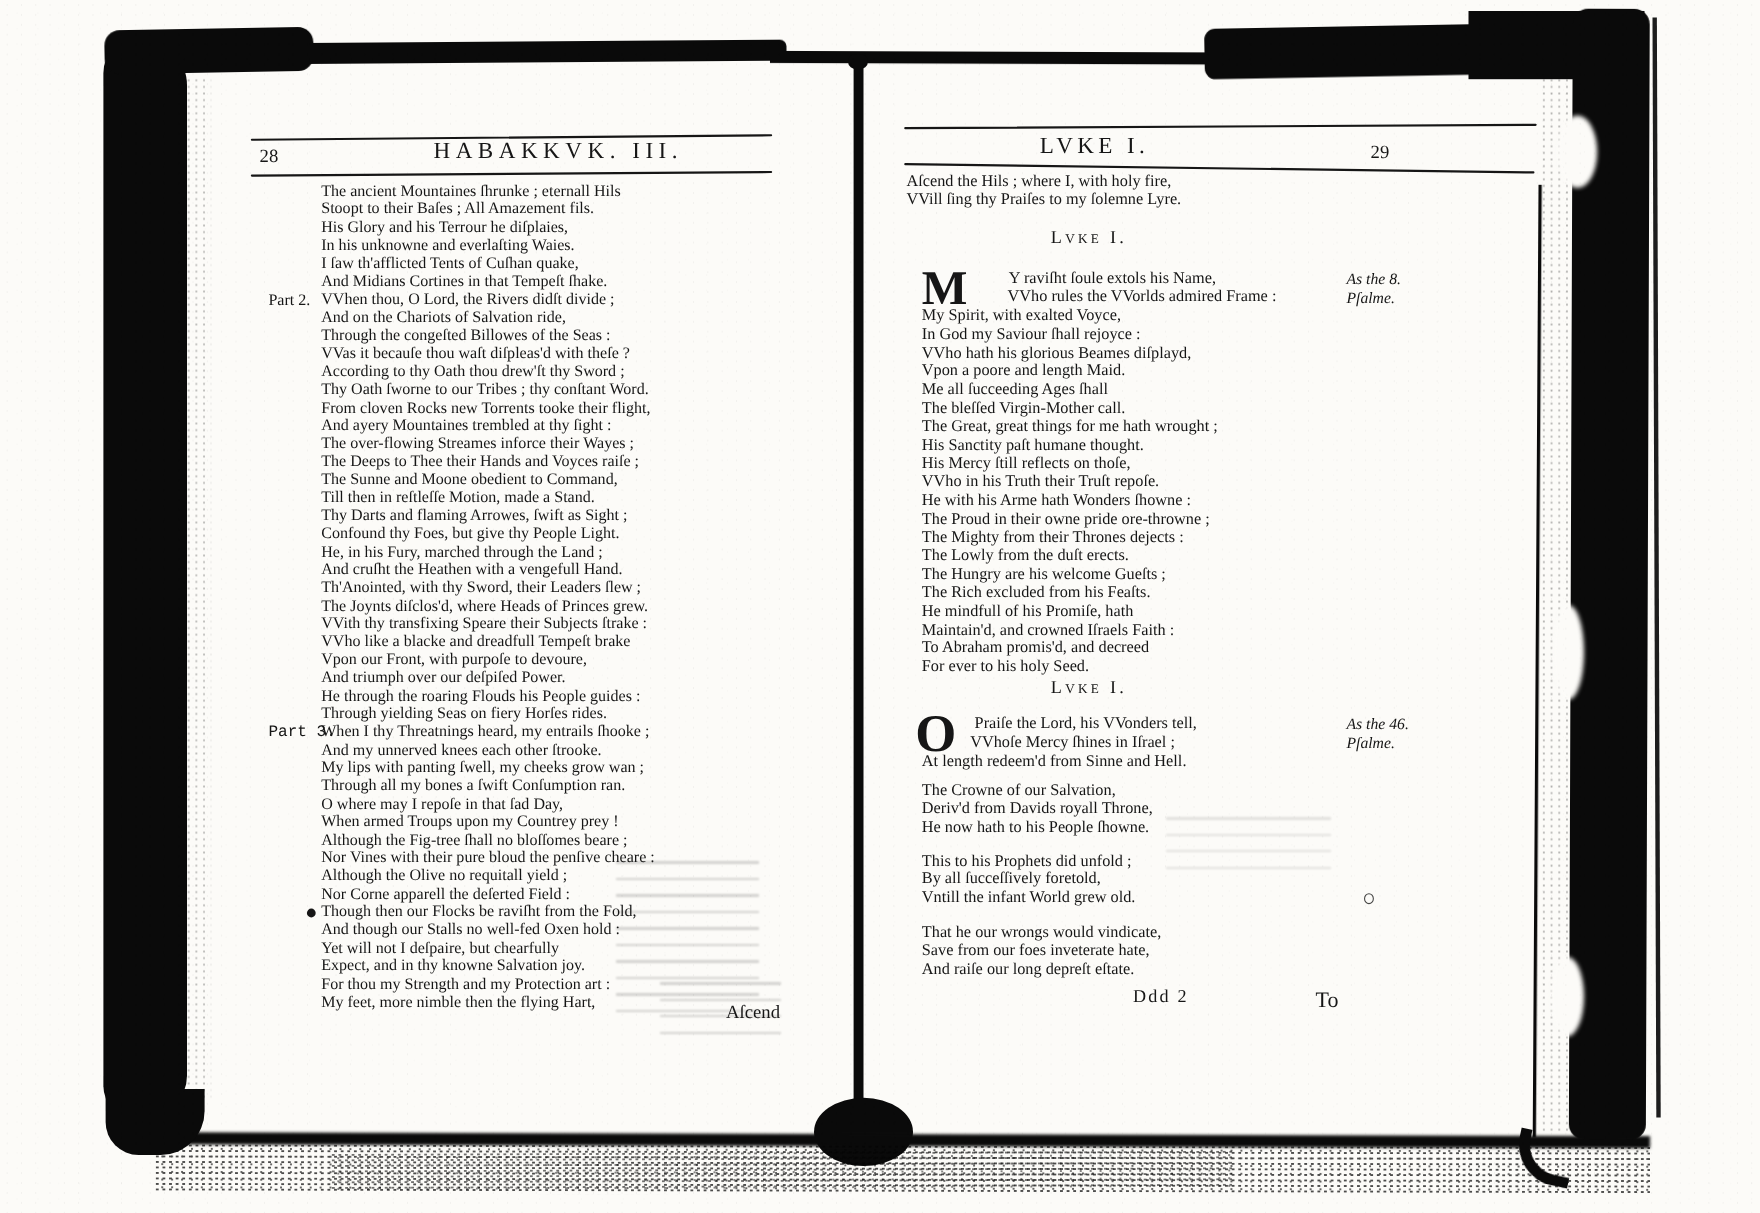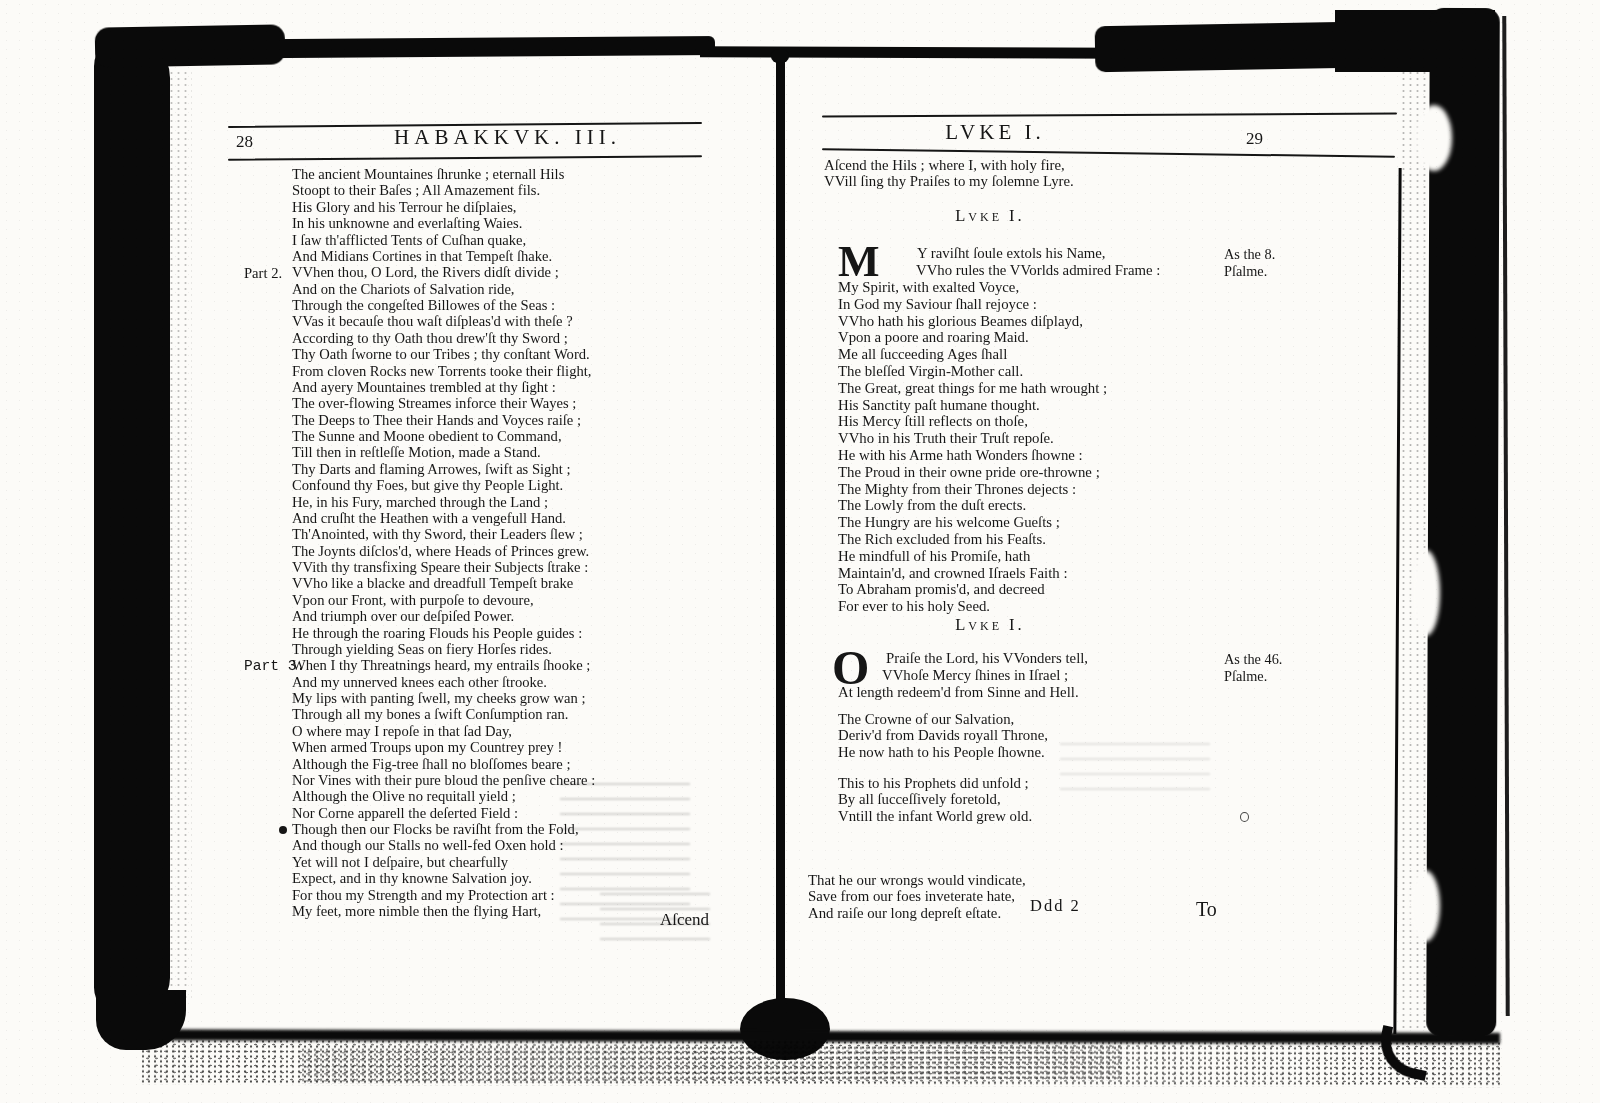--- a/index.html
+++ b/index.html
@@ -11,21 +11,21 @@
   
   .pagenum{font-size:17px;}
   .runtitle{font-size:21px;letter-spacing:5px;text-align:center;}
   .rule{background:var(--ink);height:2px;border-radius:2px;}
   .pline{height:16.38px;font-size:14.6px;white-space:nowrap;}
   .hline{height:16.8px;font-size:14.8px;white-space:nowrap;}
   .sline{height:16.4px;font-size:14.8px;white-space:nowrap;}
   .partlbl{font-size:14.6px;}
   .secheading{font-variant:small-caps;font-size:16.5px;letter-spacing:3px;text-align:center;}
   .dropcap{line-height:0.85;font-weight:bold;}
-  .mnote{font-size:14.3px;line-height:16.5px;}
+  .mnote{font-size:14.3px;line-height:16.5px;font-style:italic;}
   .catchword{font-size:17px;}
   .bullet{width:8px;height:8px;border-radius:50%;background:var(--ink);}
   .ringmark{width:7px;height:8px;border:1.6px solid rgba(10,10,10,.75);border-radius:50%;}
   
   .blk{background:var(--black);}
   .band{filter:blur(.6px);}
   .speckle{background-image:radial-gradient(rgba(5,5,5,.95) 1.1px,transparent 1.5px),
                             radial-gradient(rgba(5,5,5,.8) 1px,transparent 1.4px);
            background-size:6px 5px,9px 7px;background-position:0 0,3px 2px;}
   .lightspeckle{background-image:radial-gradient(rgba(10,10,10,.55) .9px,transparent 1.3px);
@@ -146,21 +146,21 @@
     </div>
 
   <div class="abs secheading nw" style="left:890px;top:206px;width:200px;">Lvke I.</div>
   <div class="abs dropcap nw" style="left:838px;top:243px;font-size:44px;">M</div>
   <div class="abs hline" style="left:884px;top:245px;margin-left:33px;">Y  raviſht  ſoule extols his Name,</div>
   <div class="abs hline" style="left:880px;top:262px;margin-left:36px;">VVho rules the VVorlds admired Frame :</div>
   <div class="abs" style="left:838px;top:279px;">
       <div class="hline">My Spirit, with exalted Voyce,</div>
       <div class="hline">In God my Saviour ſhall rejoyce :</div>
       <div class="hline">VVho hath his glorious Beames diſplayd,</div>
-      <div class="hline">Vpon a poore and roaring Maid.</div>
+      <div class="hline">Vpon a poore and length Maid.</div>
       <div class="hline">Me all ſucceeding Ages ſhall</div>
       <div class="hline">The bleſſed Virgin-Mother call.</div>
       <div class="hline">The Great, great things for me hath wrought ;</div>
       <div class="hline">His Sanctity paſt humane thought.</div>
       <div class="hline">His Mercy ſtill reflects on thoſe,</div>
       <div class="hline">VVho in his Truth their Truſt repoſe.</div>
       <div class="hline">He with his Arme hath Wonders ſhowne :</div>
       <div class="hline">The Proud in their owne pride ore-throwne ;</div>
       <div class="hline">The Mighty from their Thrones dejects :</div>
       <div class="hline">The Lowly from the duſt erects.</div>
@@ -184,21 +184,21 @@
   <div class="abs" style="left:838px;top:711px;">
       <div class="sline">The Crowne of our Salvation,</div>
       <div class="sline">Deriv'd from Davids royall Throne,</div>
       <div class="sline">He now hath to his People ſhowne.</div>
     </div>
   <div class="abs" style="left:838px;top:775px;">
       <div class="sline">This to his Prophets did unfold ;</div>
       <div class="sline">By all ſucceſſively foretold,</div>
       <div class="sline">Vntill the infant World grew old.</div>
     </div>
-  <div class="abs" style="left:808px;top:840px;margin-top:32px;">
+  <div class="abs" style="left:838px;top:840px;">
       <div class="sline">That he our wrongs would vindicate,</div>
       <div class="sline">Save from our foes inveterate hate,</div>
       <div class="sline">And raiſe our long depreſt eſtate.</div>
     </div>
   <div class="abs mnote nw" style="left:1224px;top:651px;">
     <div>As the 46.</div>
     <div>Pſalme.</div>
   </div>
 
   <div class="abs ringmark" style="left:1240px;top:812px;"></div>

